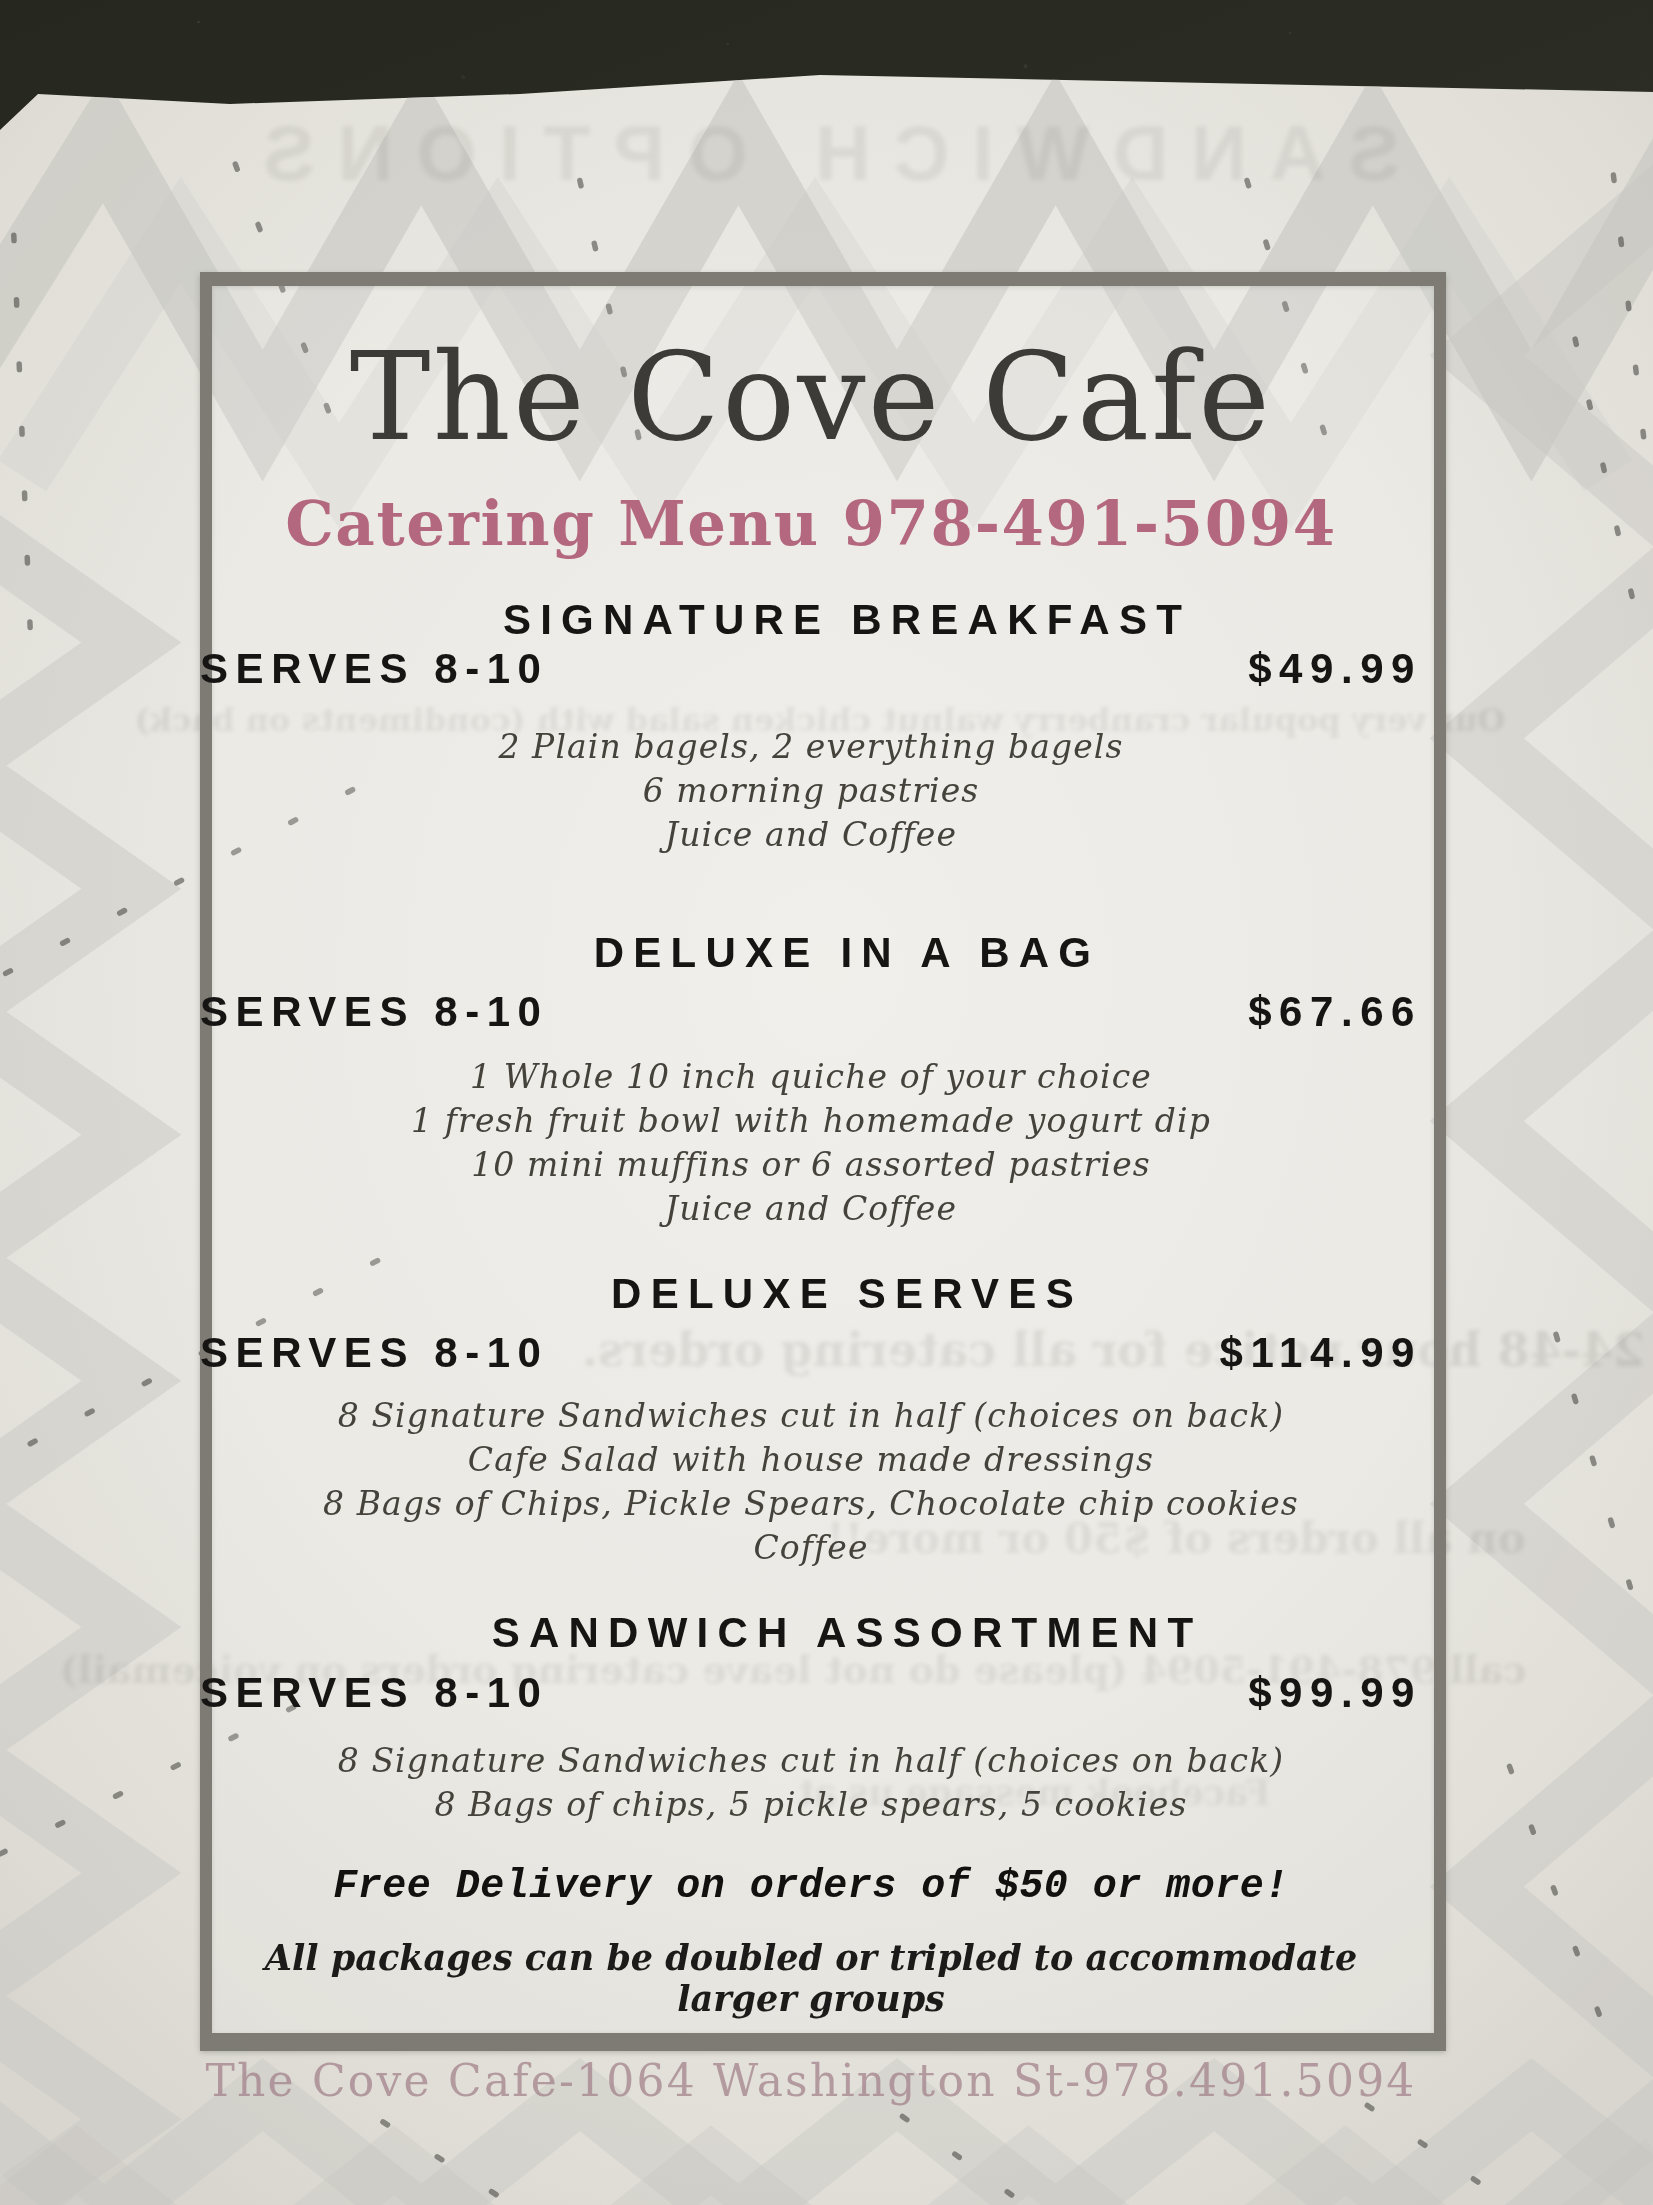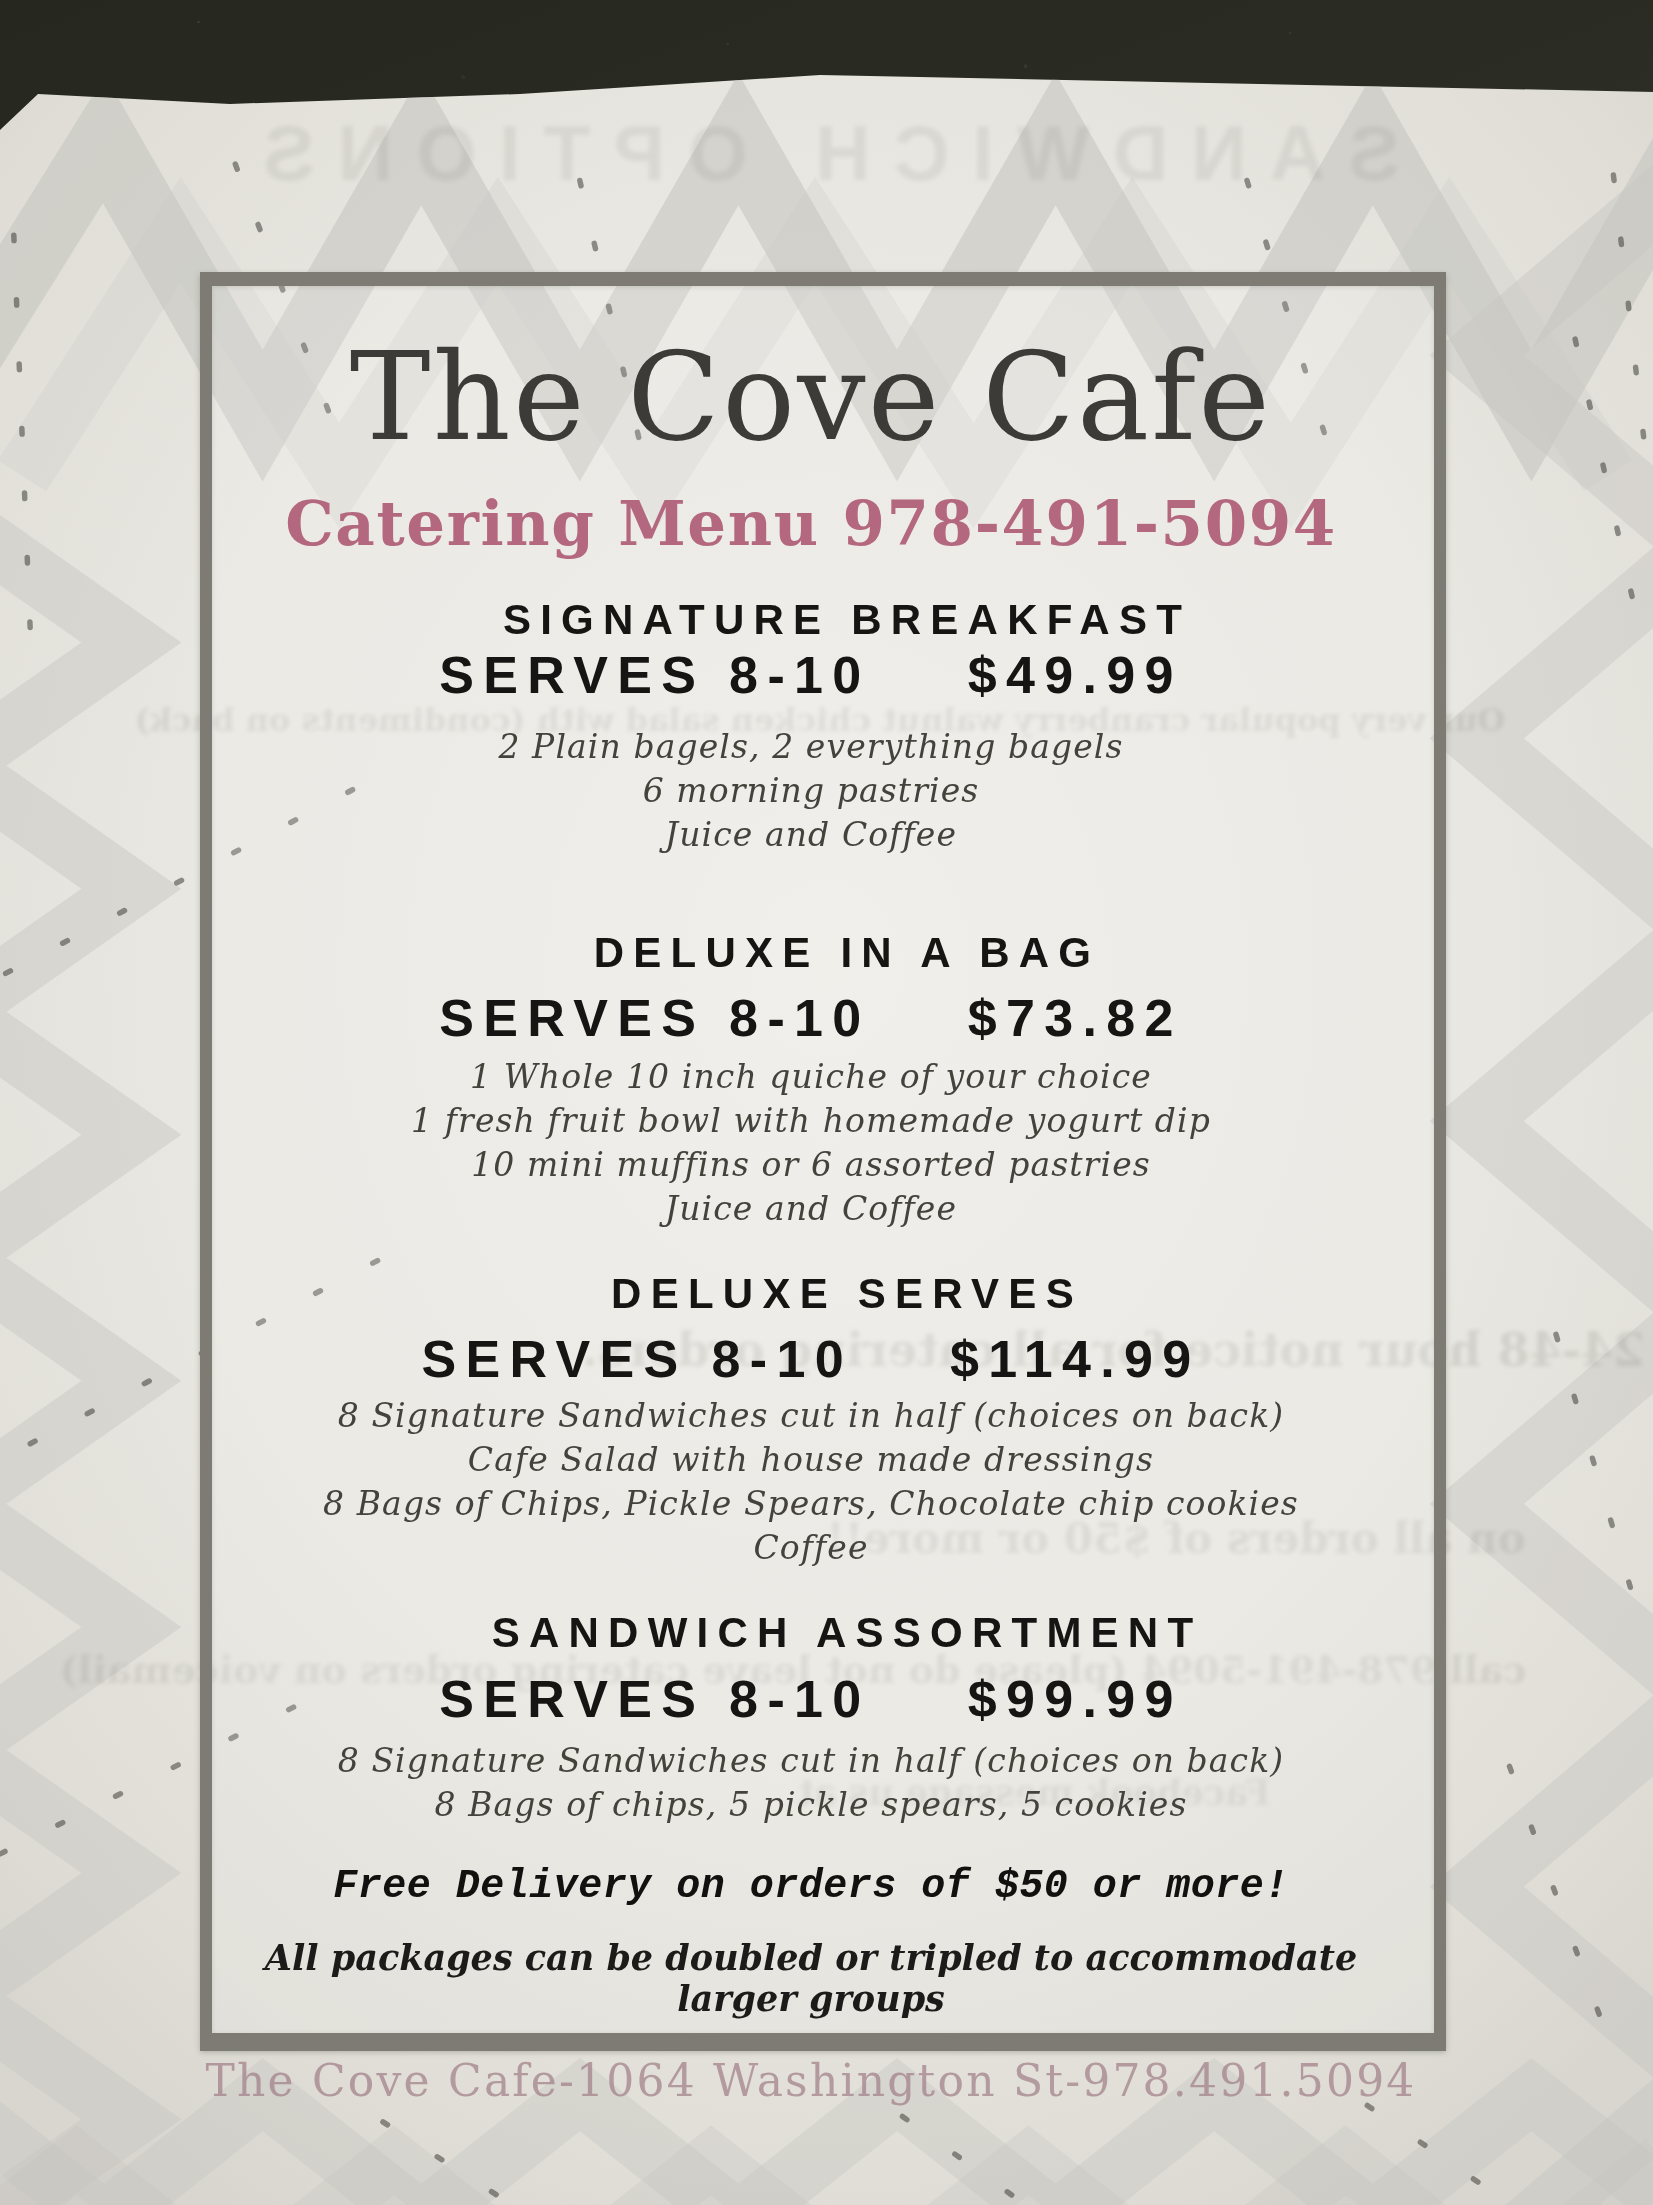--- a/index.html
+++ b/index.html
@@ -41,21 +41,21 @@
     border:12px solid #7e7b75;border-bottom-width:18.6px;border-top-width:14.2px;
     box-shadow:0 2.2px 5.5px rgba(90,88,84,.35), inset 0 1.1px 4.4px rgba(120,118,112,.25);
     background:rgba(255,255,255,.12);
   }
   .tblock{position:absolute;left:200px;width:1222px;text-align:center;}
   .title{top:327px;font-size:121px;color:#3c3b37;letter-spacing:2.2px;}
   .subtitle{top:488px;font-size:61px;font-weight:bold;color:#b4687f;letter-spacing:1.6px;}
   .secname{font-family:"Liberation Sans",sans-serif;font-weight:bold;color:#161513;
     font-size:42px;letter-spacing:.22em;padding-left:36px;}
   .serves{font-family:"Liberation Sans",sans-serif;font-weight:bold;color:#161513;
-    font-size:52px;letter-spacing:.18em;display:flex;justify-content:center;gap:97px;}
+    font-size:42px;letter-spacing:.18em;display:flex;justify-content:space-between;gap:97px;}
   .items{font-style:italic;color:#45423b;font-size:33px;line-height:44px;letter-spacing:1.1px;}
   .n0{top:596px;} .v0{top:645px;} .i0{top:725px;}
   .n1{top:929px;} .v1{top:988px;} .i1{top:1055px;}
   .n2{top:1270px;} .v2{top:1329px;} .i2{top:1394px;}
   .n3{top:1609px;} .v3{top:1669px;} .i3{top:1739px;}
   .freedel{top:1864px;font-family:Liberation Mono, monospace;font-weight:bold;font-style:italic;
     font-size:40px;color:#121110;letter-spacing:0.5px;}
   .note{top:1937px;font-weight:bold;font-style:italic;font-size:35px;color:#1c1b19;}
   .footer{top:2055px;font-size:44px;color:#a2808a;opacity:.72;letter-spacing:2.2px;}
 </style>
@@ -115,21 +115,21 @@
   </div>
   <div class="tblock items i0">
     <div>2 Plain bagels, 2 everything bagels</div>
     <div>6 morning pastries</div>
     <div>Juice and Coffee</div>
   </div>
 
   <div class="tblock secname n1">DELUXE IN A BAG</div>
   <div class="tblock serves v1">
     <span>SERVES 8-10</span>
-    <span>$73.82</span>
+    <span>$67.66</span>
   </div>
   <div class="tblock items i1">
     <div>1 Whole 10 inch quiche of your choice</div>
     <div>1 fresh fruit bowl with homemade yogurt dip</div>
     <div>10 mini muffins or 6 assorted pastries</div>
     <div>Juice and Coffee</div>
   </div>
 
   <div class="tblock secname n2">DELUXE SERVES</div>
   <div class="tblock serves v2">

